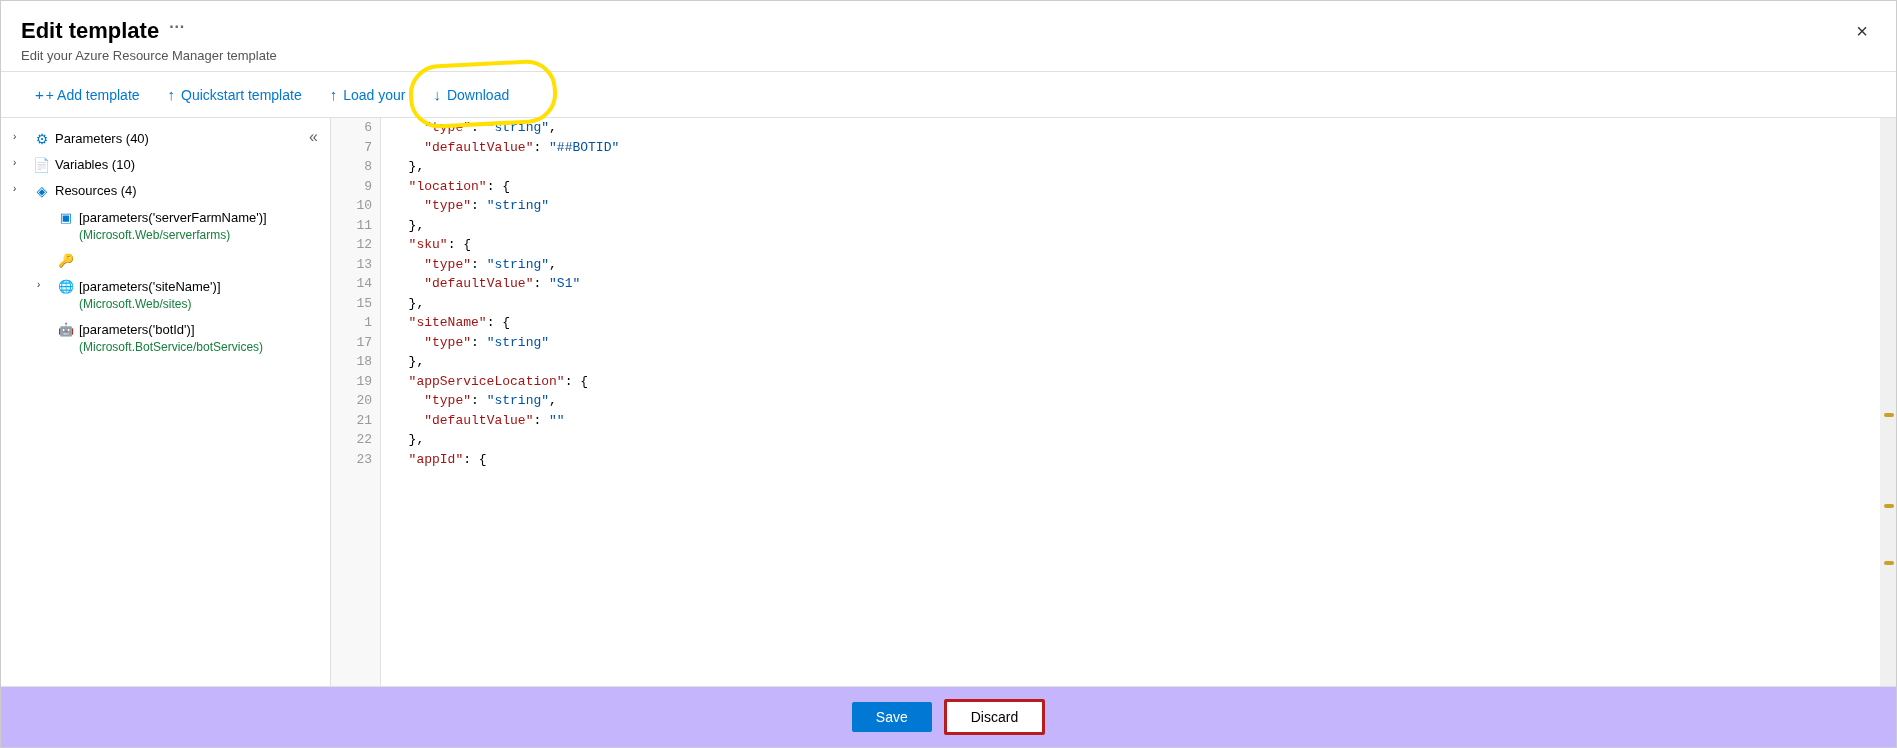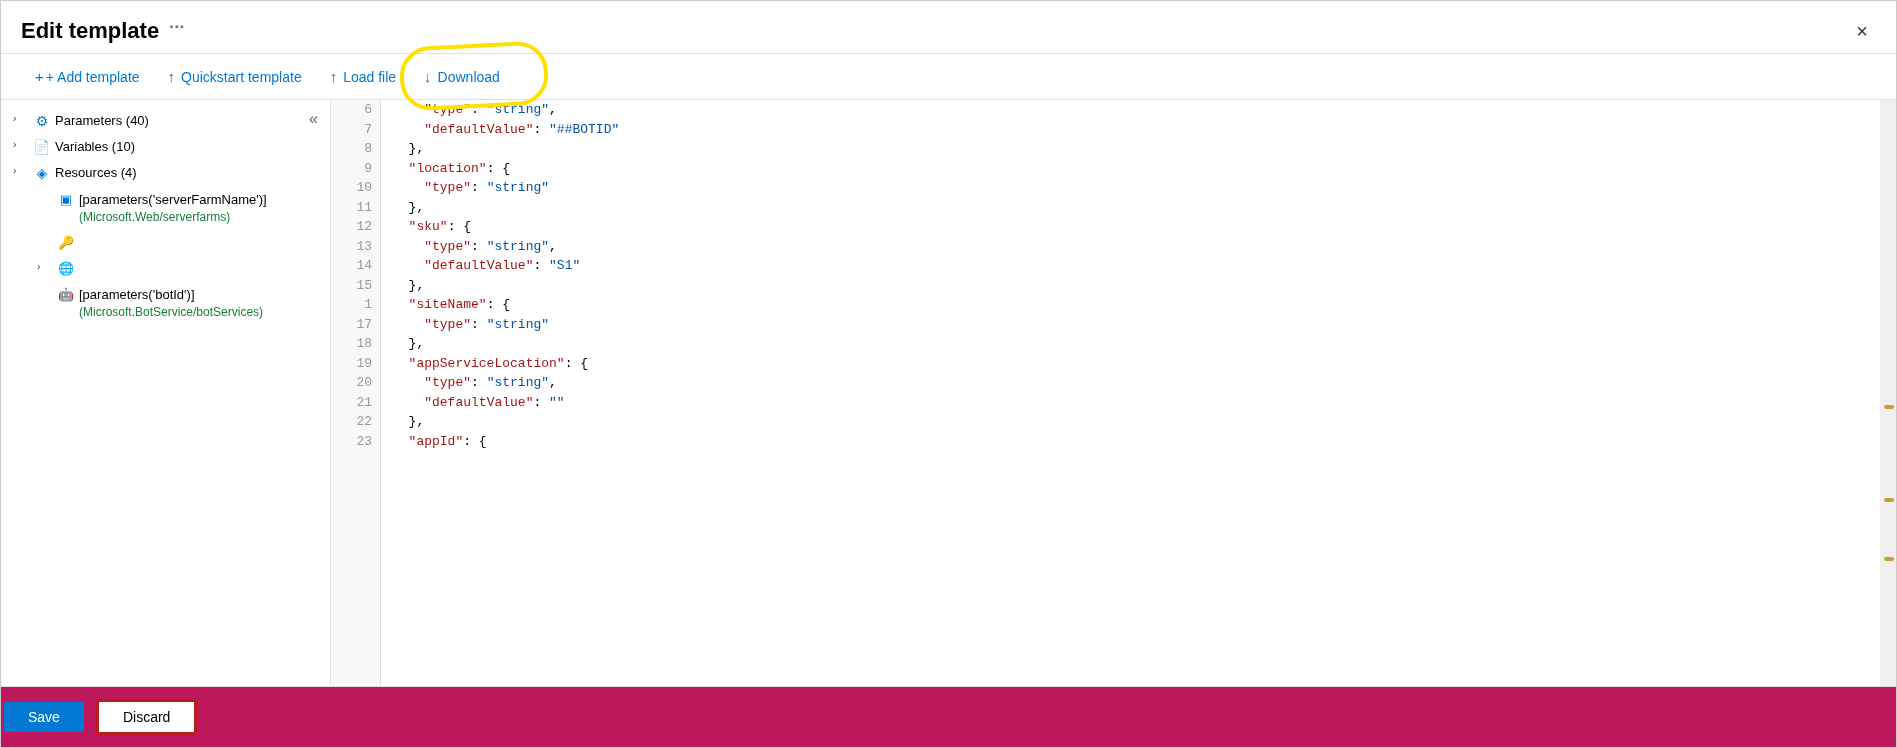--- a/index.html
+++ b/index.html
@@ -243,21 +243,22 @@
     }
 
     
     .panel-footer {
       padding: 12px 3px;
       border-top: 1px solid #e0e0e0;
       display: flex;
       align-items: center;
       gap: 12px;
       flex-shrink: 0;
-      background: #be185d;
+      background: #c4b5fd;
+      justify-content: center;
     }
     .btn-save {
       background: #0078d4;
       color: #fff;
       border: none;
       padding: 7px 24px;
       font-size: 14px;
       cursor: pointer;
       font-family: 'Segoe UI', Arial, sans-serif;
       font-weight: 500;
@@ -280,34 +281,35 @@
 <div class="panel">
 
   <div class="panel-header">
     <div class="panel-title-row">
       <div class="panel-title">
         <span>Edit template</span>
         <span class="panel-title-ellipsis">···</span>
       </div>
       <button class="close-btn">×</button>
     </div>
+    <div class="panel-subtitle">Edit your Azure Resource Manager template</div>
   </div>
 
   <div class="toolbar">
     <button class="toolbar-btn">
       <span class="icon">+</span>
       <span style="margin-left:-4px">+ Add template</span>
     </button>
     <button class="toolbar-btn">
       <span class="icon">↑</span>
       <span>Quickstart template</span>
     </button>
     <button class="toolbar-btn">
       <span class="icon">↑</span>
-      <span>Load file</span>
+      <span>Load your</span>
     </button>
     <div class="download-highlight">
       <button class="toolbar-btn">
         <span class="icon">↓</span>
         <span>Download</span>
       </button>
     </div>
   </div>
 
   <div class="main-content">
@@ -349,20 +351,24 @@
       </div>
 
       <div class="tree-item" style="padding-left: 36px;">
         <span class="tree-chevron" style="width:16px;"></span>
         <span class="tree-icon icon-key">🔑</span>
       </div>
 
       <div class="tree-item" style="padding-left: 36px;">
         <span class="tree-chevron">›</span>
         <span class="tree-icon icon-globe">🌐</span>
+        <span class="tree-label">
+          <span class="main-label">[parameters('siteName')]</span>
+          <span class="sub-label">(Microsoft.Web/sites)</span>
+        </span>
       </div>
 
       <div class="tree-item" style="padding-left: 36px;">
         <span class="tree-chevron" style="width:16px;"></span>
         <span class="tree-icon icon-bot">🤖</span>
         <span class="tree-label">
           <span class="main-label">[parameters('botId')]</span>
           <span class="sub-label">(Microsoft.BotService/botServices)</span>
         </span>
       </div>

